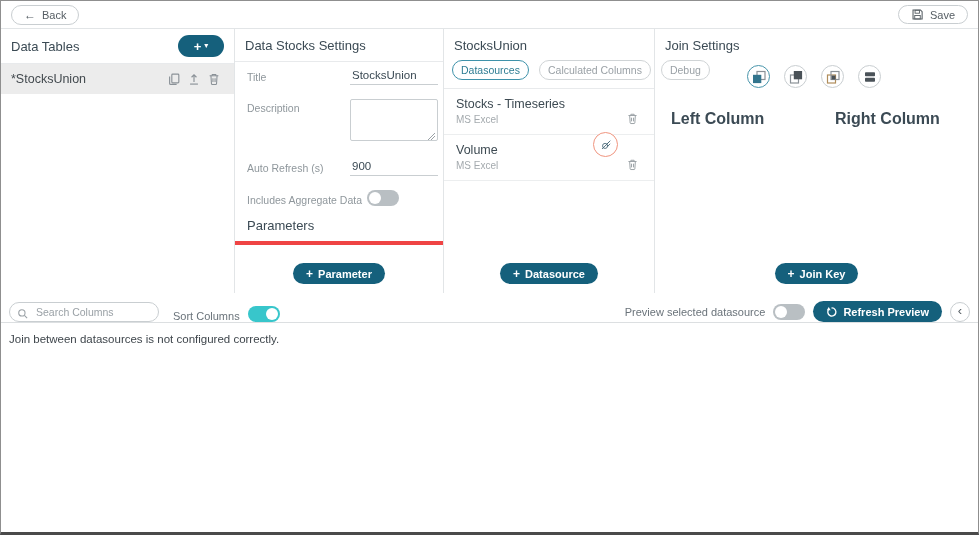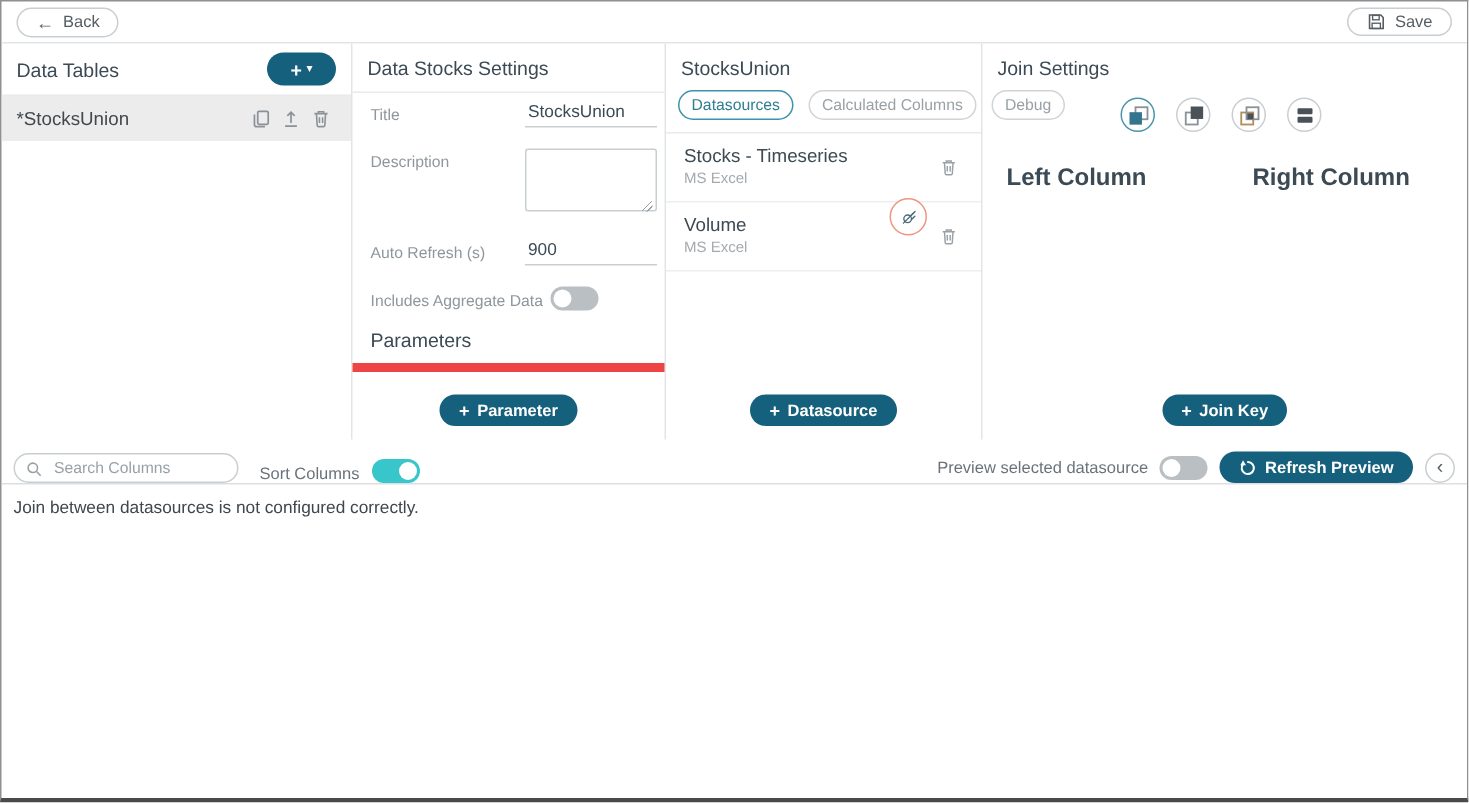--- a/index.html
+++ b/index.html
@@ -47,32 +47,32 @@
   .ta { width:88px; height:42px; border:1px solid #c9ced1; border-radius:2px; resize:none;
     outline:none; font-family:inherit; font-size:11px; padding:3px; }
   .ta-wrap::after { content:""; position:absolute; right:3px; bottom:5px; width:7px; height:7px;
     background:linear-gradient(135deg, transparent 45%, #9aa1a6 45% 52%, transparent 52% 70%, #9aa1a6 70% 77%, transparent 77%); }
   .toggle { width:32px; height:16px; border-radius:8px; position:relative; cursor:pointer; flex:none; }
   .toggle.off { background:#b9bfc3; }
   .toggle.on  { background:#38C6CB; }
   .toggle .knob { position:absolute; top:2px; width:12px; height:12px; border-radius:50%; background:#fff; }
   .toggle.off .knob { left:2px; }
   .toggle.on  .knob { right:2px; }
-  .section-title { font-size:13px; color:#3b4a54; padding:2px 12px 8px 12px; border-bottom:6px solid #ef4444; }
+  .section-title { font-size:13px; color:#3b4a54; padding:2px 12px 8px 12px; border-bottom:4px solid #ef4444; }
   .panel-footer { margin-top:auto; align-self:center; margin-bottom:9px; }
   .teal-btn { background:#15607C; color:#fff; border:none; border-radius:11px; height:21px;
     display:inline-flex; align-items:center; gap:5px; padding:0 13px; font-size:11px;
     font-weight:bold; cursor:pointer; font-family:inherit; }
   .teal-btn .plus { font-size:12px; font-weight:bold; }
   
   .tabs { display:flex; gap:10px; padding:2px 8px 8px 8px; border-bottom:1px solid #e8eaec; }
   .tab { border:1px solid #d0d4d6; border-radius:12px; background:#fff; color:#9aa1a6;
     font-size:10.5px; padding:3px 8px; cursor:pointer; font-family:inherit; white-space:nowrap; }
   .tab.active { border:1.5px solid #3E92AA; color:#2E7D93; }
-  .ds-item { padding:8px 12px 9px 12px; display:flex; align-items:center; border-bottom:1px solid #eceeef; }
+  .ds-item { padding:8px 12px 9px 12px; display:flex; align-items:flex-end; border-bottom:1px solid #eceeef; }
   .ds-item .ds-text { flex:1; }
   .ds-name { font-size:12.5px; color:#3d4a52; margin-bottom:3px; }
   .ds-type { font-size:10px; color:#a4aaae; }
   .plug-badge { position:absolute; right:36px; top:103px; width:25px; height:25px; border-radius:50%;
     border:1.5px solid #F0957F; background:#fff; display:flex; align-items:center; justify-content:center;
     cursor:pointer; z-index:2; }
   
   .join-types { display:flex; gap:14px; padding:4px 0 0 92px; }
   .join-circle { width:23px; height:23px; border-radius:50%; border:1px solid #c9ced1; background:#fff;
     display:flex; align-items:center; justify-content:center; cursor:pointer; padding:0; }

